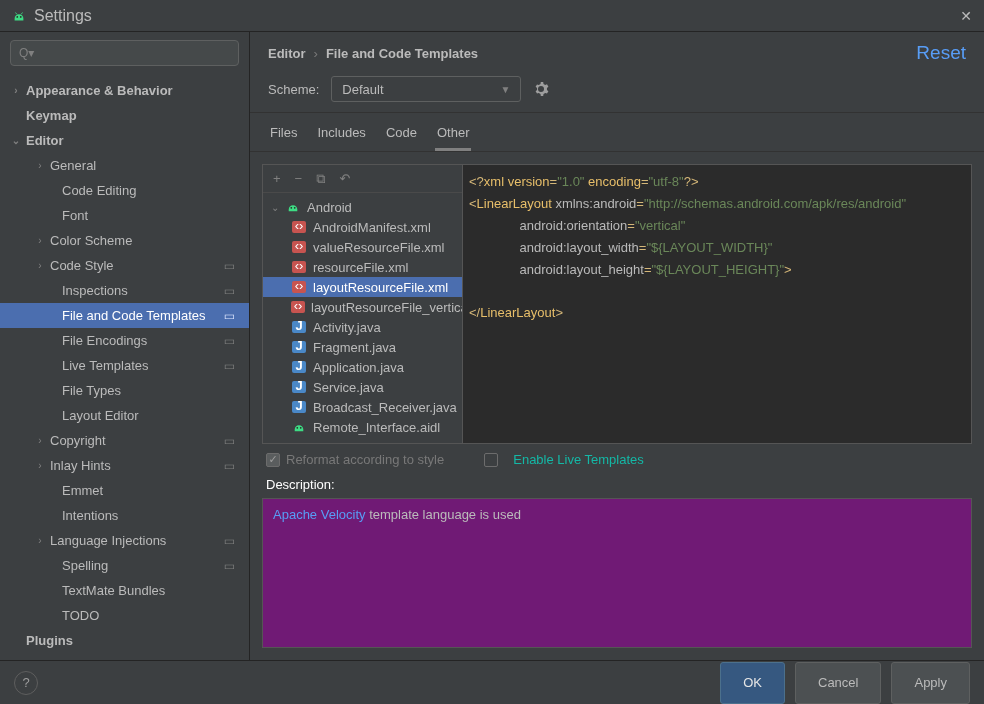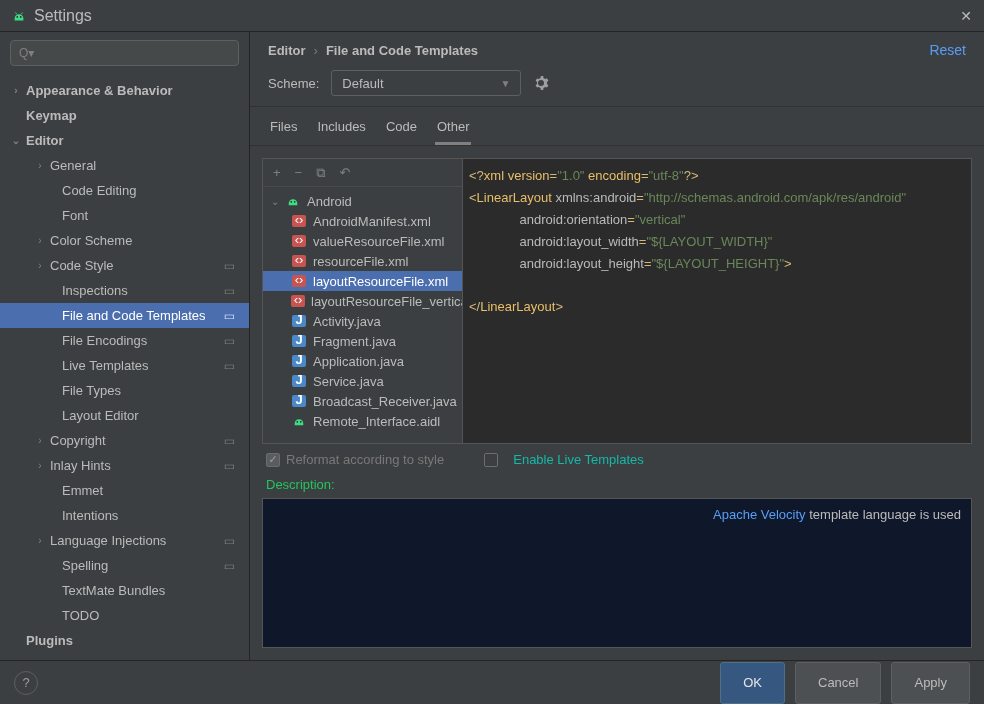--- a/index.html
+++ b/index.html
@@ -21,21 +21,21 @@
 .tree-item .arrow { width: 12px; color: #808080; font-size: 10px; margin-right: 4px; display: inline-block; text-align: center; }
 .tree-item.bold { font-weight: 600; }
 .tree-item .tag { position: absolute; right: 14px; color: #808080; font-size: 12px; }
 .tree-item.selected .tag { color: #dde6ff; }
 .indent-1 { padding-left: 34px; }
 .indent-2 { padding-left: 46px; }
 .content { flex: 1; display: flex; flex-direction: column; background: #3c3f41; overflow: hidden; }
 .header-row { display: flex; align-items: center; padding: 10px 18px 6px 18px; }
 .breadcrumb { color: #bbbbbb; font-weight: 600; font-size: 15px; display: flex; align-items: center; gap: 8px; }
 .breadcrumb .sep { color: #787878; font-weight: 400; }
-.reset { margin-left: auto; color: #589df6; cursor: pointer; font-size: 14px; text-align: center; }
+.reset { margin-left: auto; color: #589df6; cursor: pointer; font-size: 19px; text-align: center; }
 .scheme-row { display: flex; align-items: center; padding: 6px 18px 10px 18px; gap: 12px; border-bottom: 1px solid #323232; }
 .scheme-label { color: #bbbbbb; }
 .scheme-select { background: #3c3f41; border: 1px solid #5e6060; border-radius: 3px; height: 26px; width: 190px; display: flex; align-items: center; padding: 0 10px; color: #bbbbbb; justify-content: space-between; cursor: pointer; }
 .gear { color: #9e9e9e; cursor: pointer; }
 .tabs { display: flex; gap: 16px; padding: 6px 18px 0 18px; border-bottom: 1px solid #323232; }
 .tab { padding: 6px 2px 8px 2px; color: #bbbbbb; cursor: pointer; border-bottom: 3px solid transparent; }
 .tab.active { color: #bbbbbb; border-bottom: 3px solid #808080; }
 .panel { flex: 1; display: flex; overflow: hidden; padding: 12px 12px 0 12px; gap: 0; }
 .file-col { width: 200px; display: flex; flex-direction: column; border: 1px solid #555; border-right: none; background: #3c3f41; }
 .toolbar { height: 28px; display: flex; align-items: center; gap: 14px; padding: 0 10px; border-bottom: 1px solid #4a4a4a; color: #808080; }
@@ -53,22 +53,22 @@
 .code-area::-webkit-scrollbar { width: 12px; height: 12px; }
 .code-area::-webkit-scrollbar-thumb { background: #5c5c5c; border-radius: 6px; }
 .code-area::-webkit-scrollbar-corner { background: #3c3f41; }
 .kw { color: #e8bf6a; }
 .attr { color: #bababa; }
 .str { color: #6a8759; }
 .pun { color: #d5b778; }
 .checks { display: flex; align-items: center; gap: 40px; padding: 8px 4px; color: #787878; }
 .check { display: flex; align-items: center; gap: 6px; cursor: pointer; }
 .checkbox { width: 14px; height: 14px; border: 1px solid #6c6c6c; border-radius: 2px; display: inline-flex; align-items: center; justify-content: center; font-size: 11px; }
-.desc-label { color: #22c55e; padding: 2px 4px 6px 4px; }
-.desc-box { border: 1px solid #555; background: #0f172a; min-height: 150px; padding: 8px 10px; color: #bbbbbb; text-align: right; }
+.desc-label { color: #ffffff; padding: 2px 4px 6px 4px; }
+.desc-box { border: 1px solid #555; background: #701a75; min-height: 150px; padding: 8px 10px; color: #bbbbbb; }
 .desc-box a { color: #589df6; text-decoration: none; }
 .bottom-col { padding: 0 12px 12px 12px; display: flex; flex-direction: column; }
 .footer { height: 44px; border-top: 1px solid #242424; display: flex; align-items: center; padding: 0 14px; gap: 10px; }
 .help { width: 24px; height: 24px; border-radius: 50%; border: 1px solid #5e5e5e; display: flex; align-items: center; justify-content: center; color: #9e9e9e; cursor: pointer; }
 .footer .spacer { flex: 1; }
 .btn { height: 42px; padding: 0 22px; border-radius: 3px; border: 1px solid #5e6060; background: #4c5052; color: #bbbbbb; cursor: pointer; display: flex; align-items: center; }
 .btn.primary { background: #365880; border-color: #4c708c; color: #e6e6e6; }
 svg { display: block; }
 </style>
 </head>

